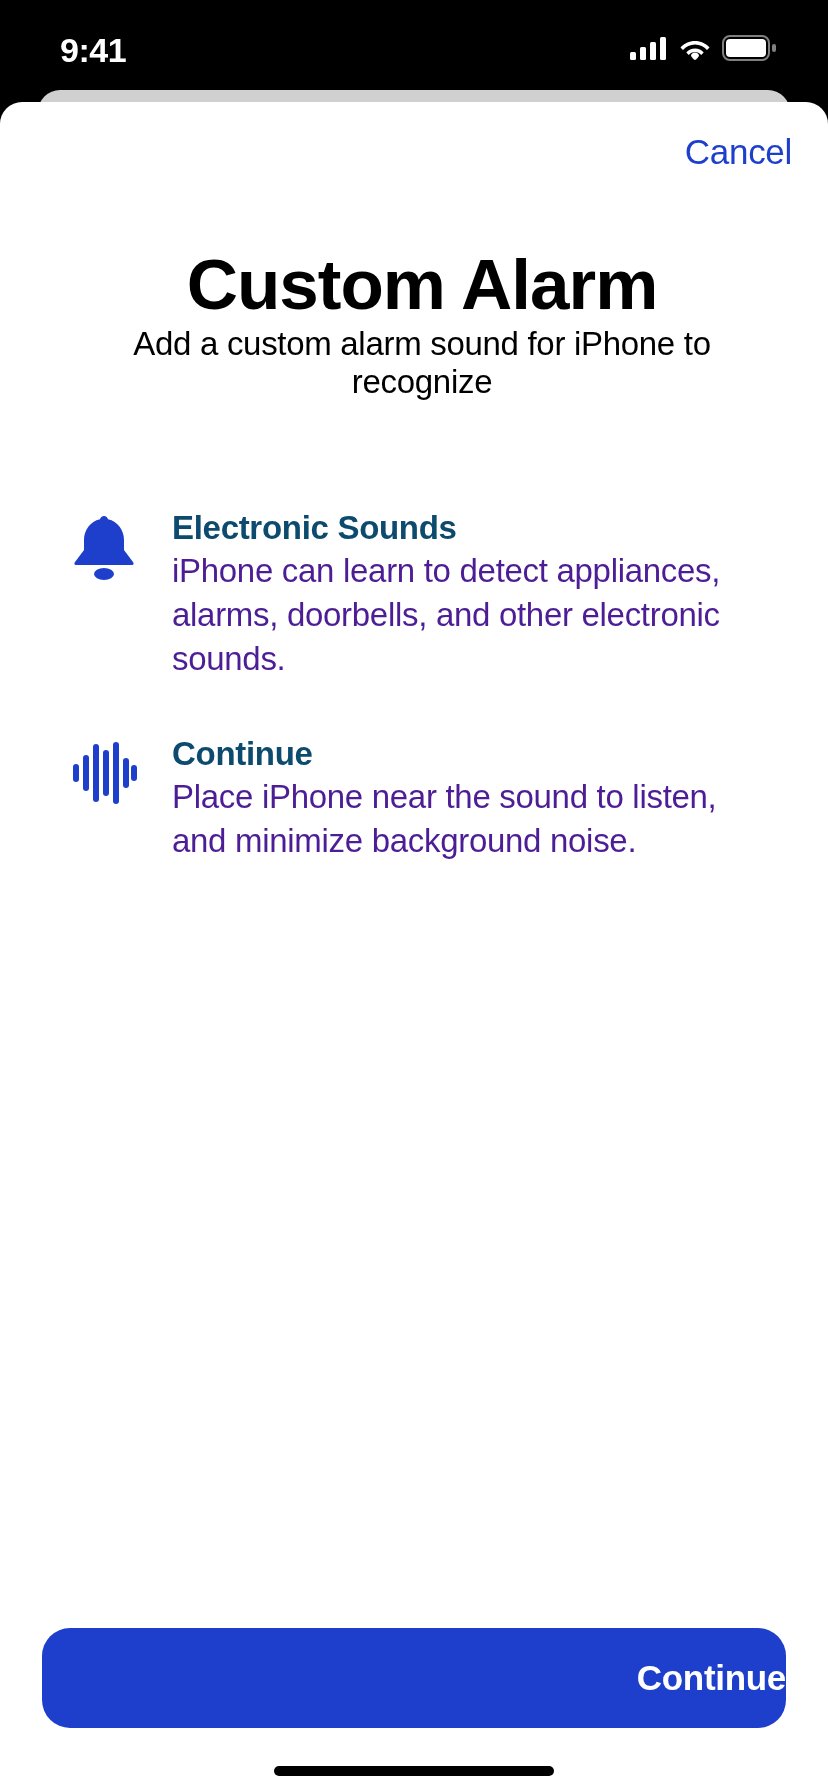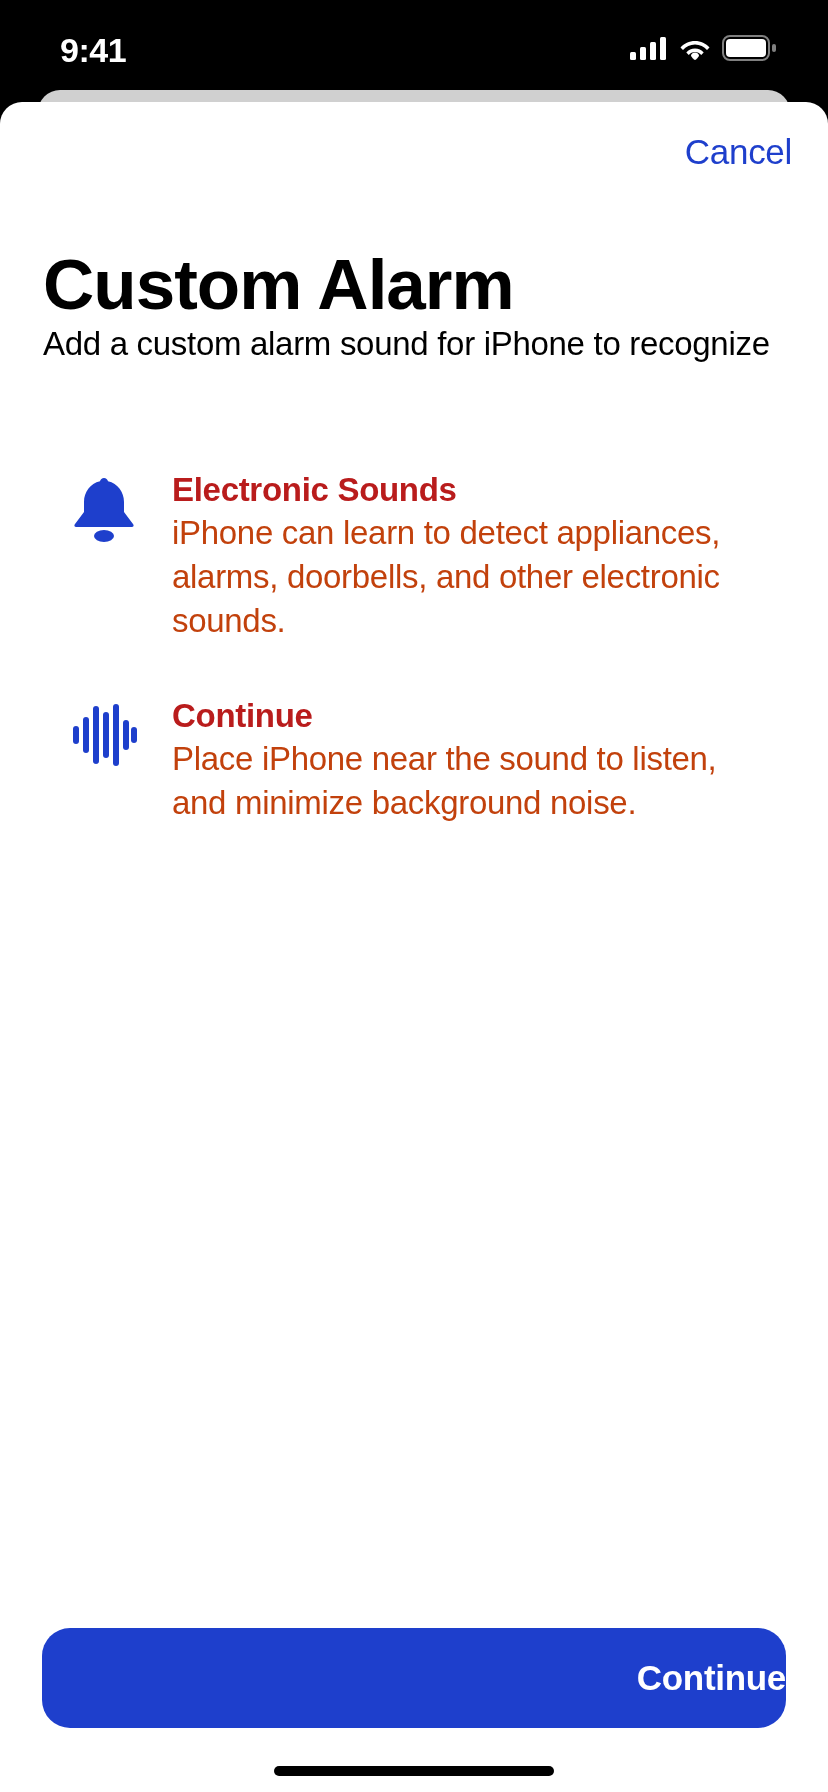--- a/index.html
+++ b/index.html
@@ -64,21 +64,22 @@
       background: none;
       border: none;
       color: #1e3fcc;
       font-size: 35px;
       font-weight: 400;
       cursor: pointer;
       letter-spacing: -0.3px;
       margin-left: 48px;
     }
     .header-area {
-      padding: 72px 50px 0 43px;
+      text-align: center;
+      padding: 72px 50px 0 66px;
     }
     .page-title {
       font-size: 71px;
       font-weight: 700;
       letter-spacing: -1px;
       color: #000;
     }
     .subtitle {
       font-size: 33px;
       color: #000;
@@ -102,27 +103,27 @@
       align-items: center;
       justify-content: center;
       margin-top: 4px;
     }
     .feature-text {
       flex: 1;
     }
     .feature-title {
       font-size: 33px;
       font-weight: 600;
-      color: #b91c1c;
+      color: #0c4a6e;
       letter-spacing: -0.3px;
       margin-bottom: 2px;
     }
     .feature-desc {
       font-size: 33px;
-      color: #c2410c;
+      color: #4c1d95;
       line-height: 1.33;
       letter-spacing: -0.3px;
     }
     .bottom-area {
       margin-top: auto;
       padding: 0 42px 64px 42px;
     }
     .continue-btn {
       width: 100%;
       background: #1e3fcc;

